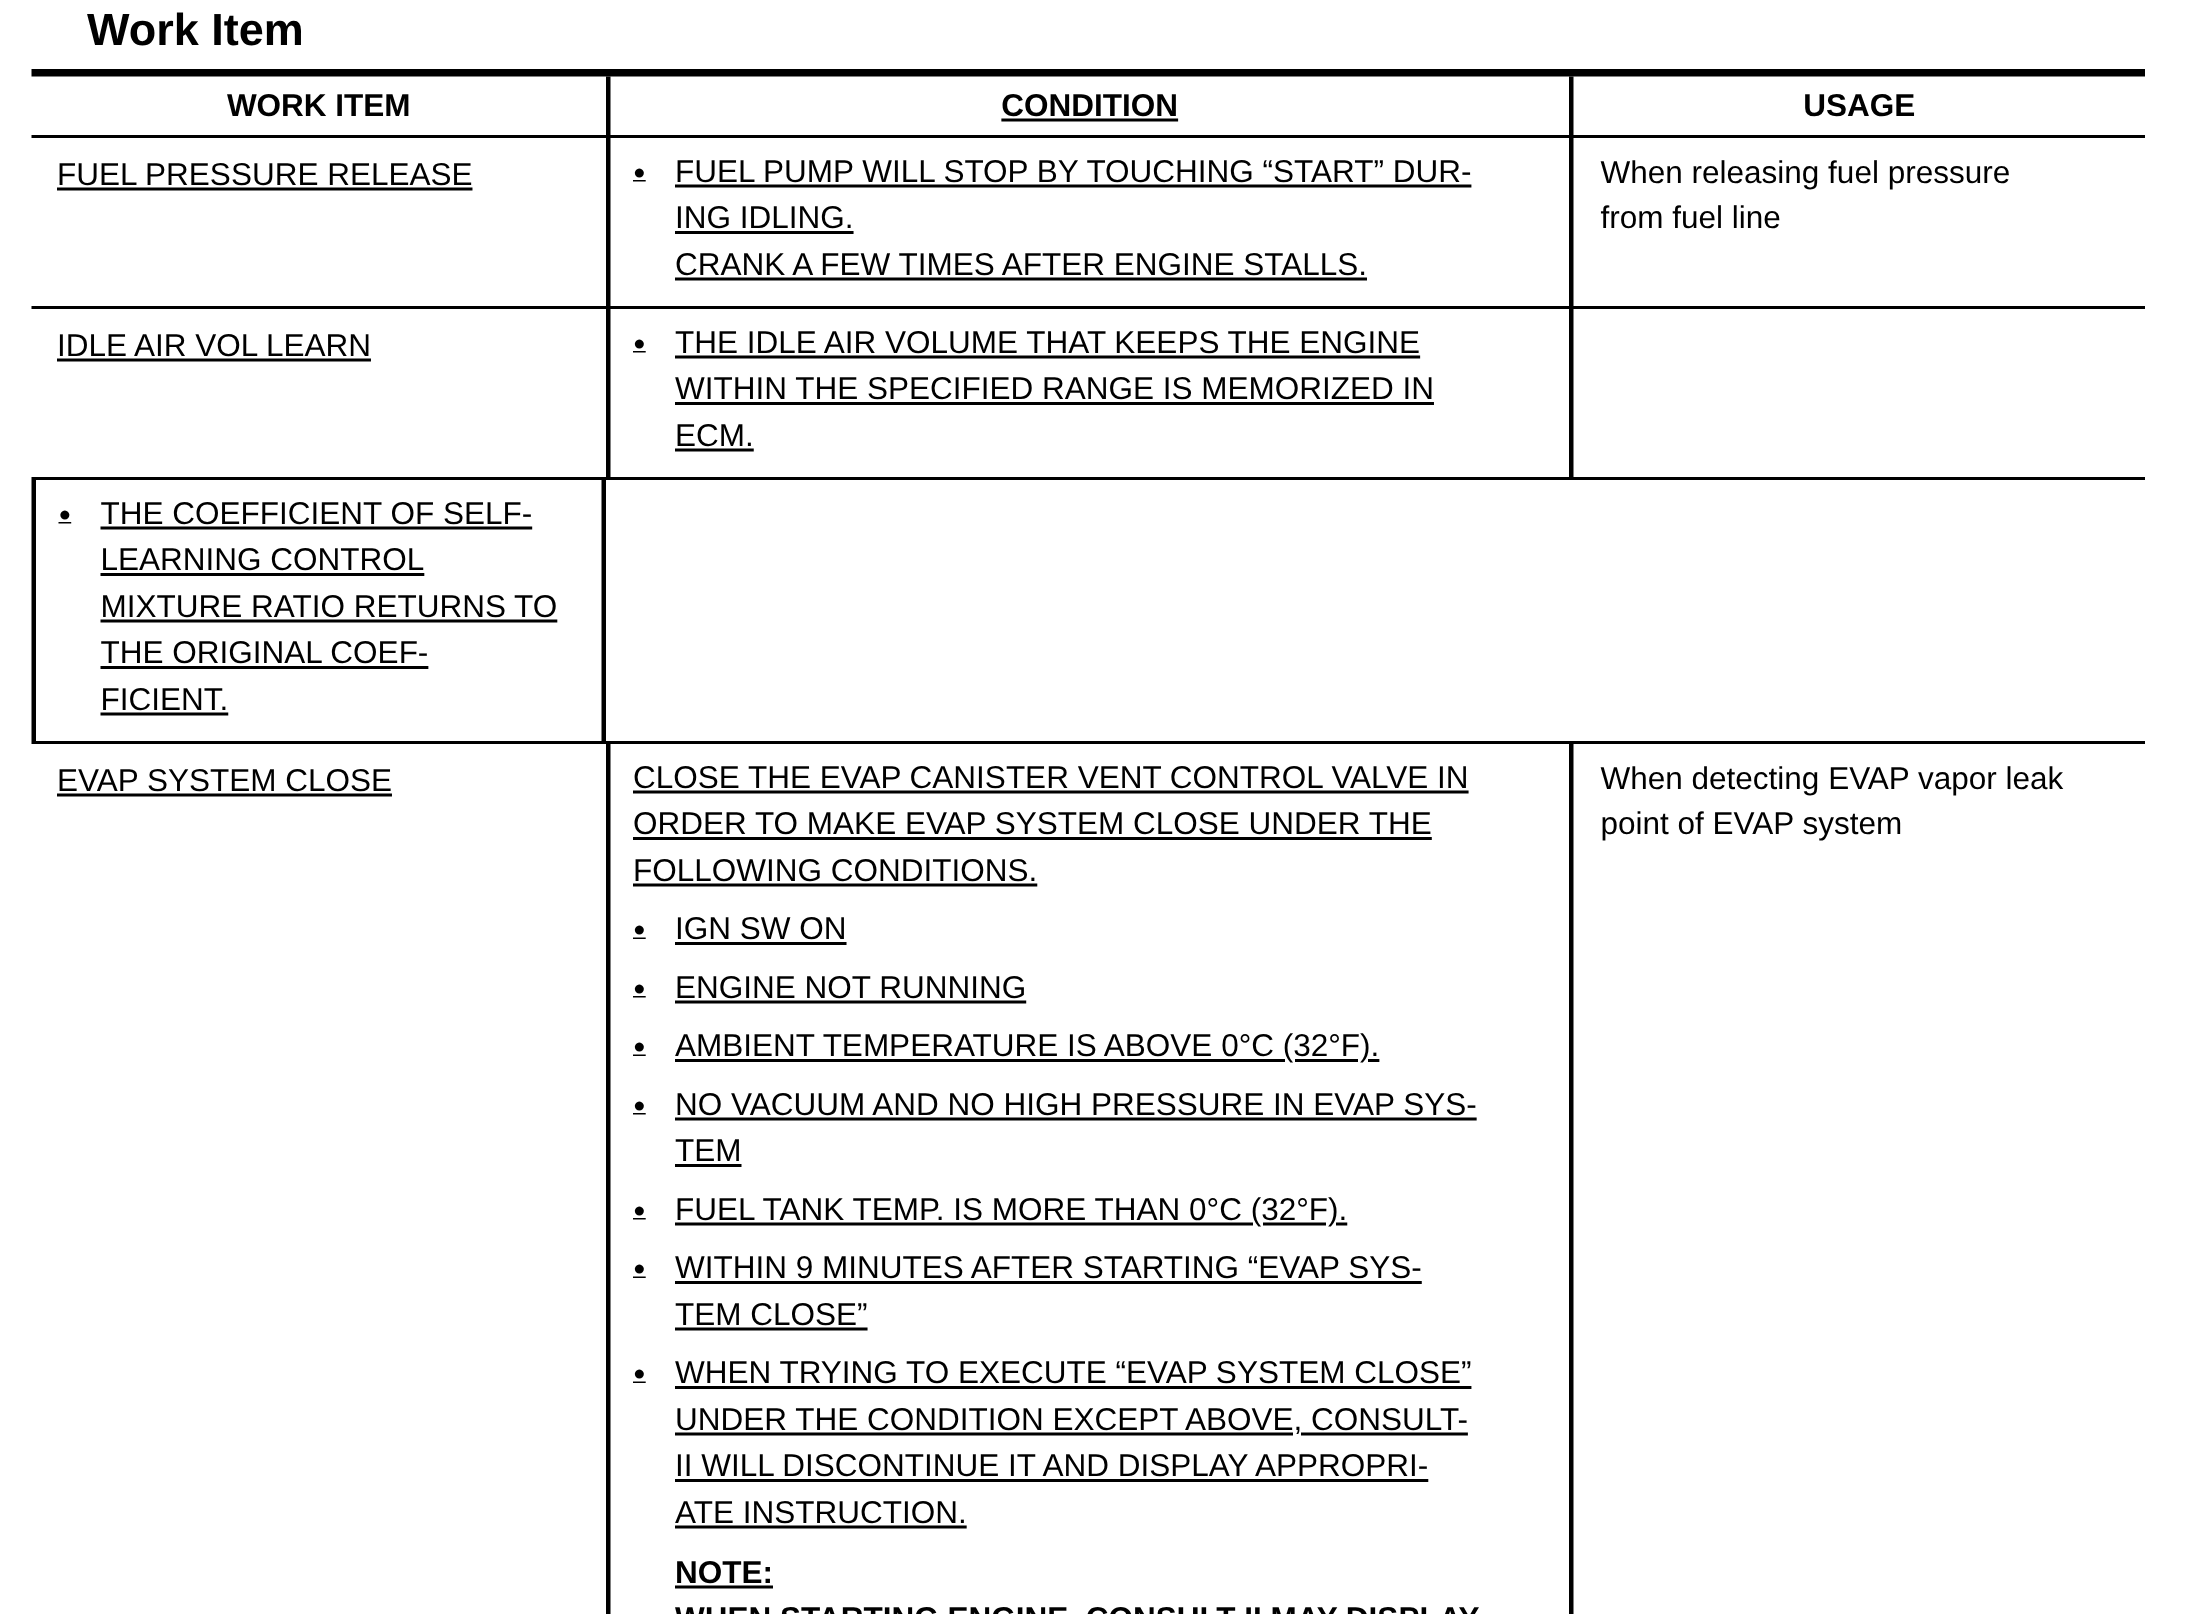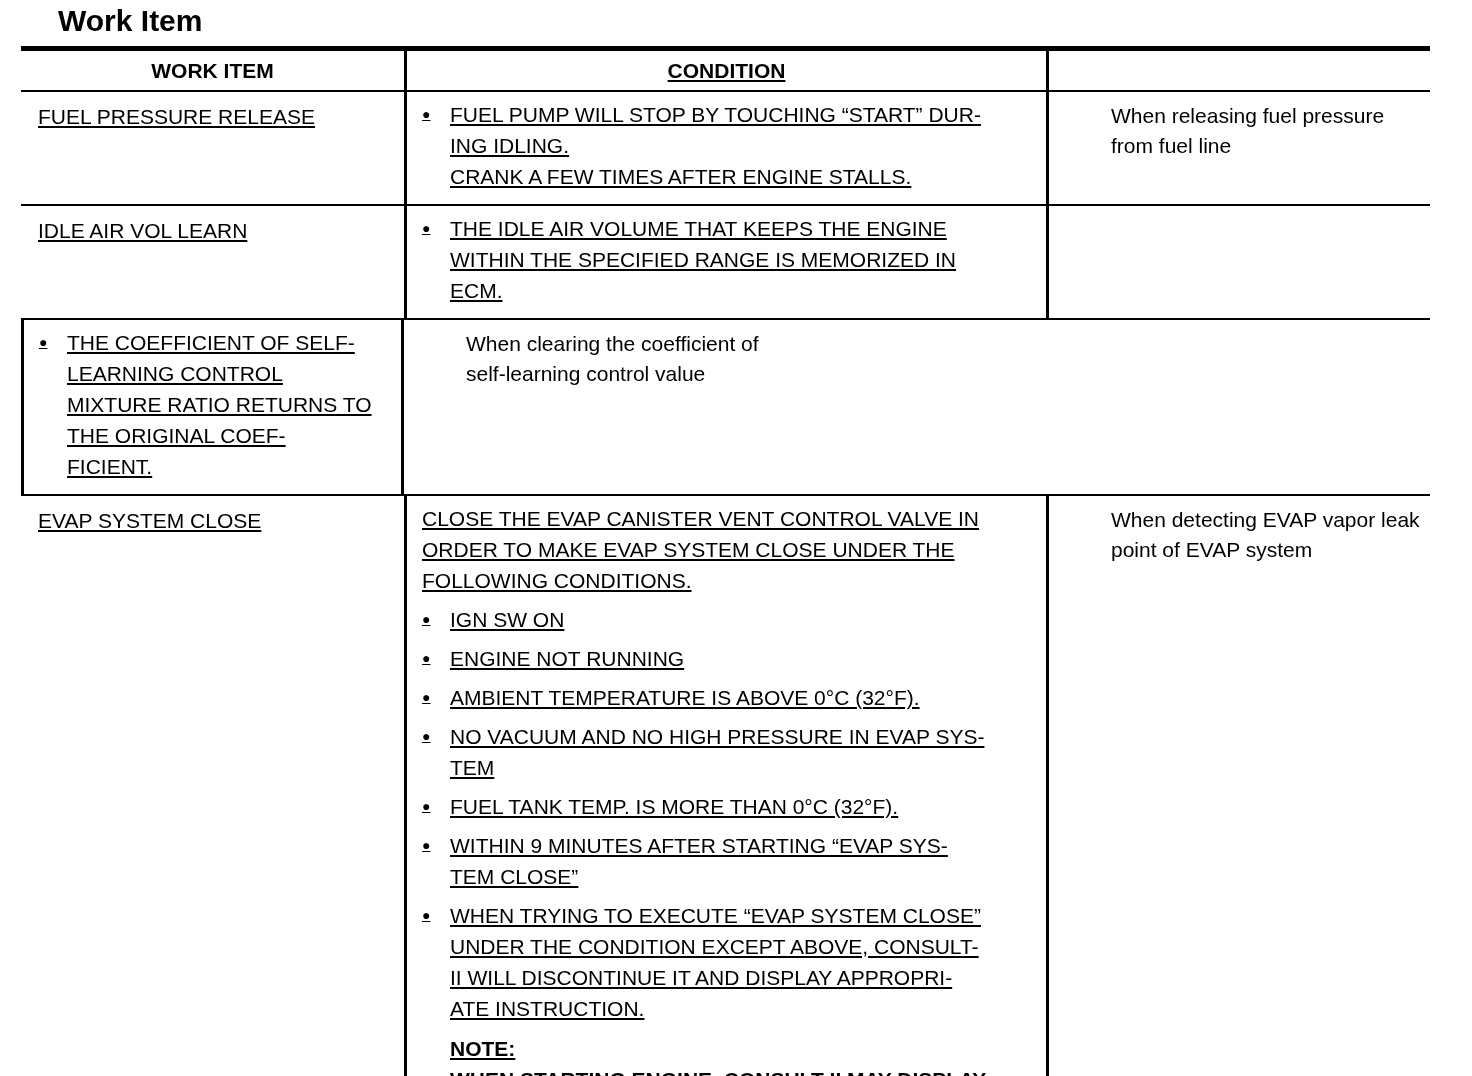--- a/index.html
+++ b/index.html
@@ -62,21 +62,20 @@
   }
   .body-row .c2 {
     padding: 7px 14px 12px 15px;
     font-size: 21px;
     line-height: 31px;
   }
   .body-row .c3 {
     padding: 9px 10px 8px 18px;
     font-size: 21px;
     line-height: 30px;
-    margin-left: 44px;
   }
   .itext, .usage-text {
     white-space: pre-line;
   }
   .cond-item { display: flex; }
   .cond-item + .cond-item { margin-top: 8px; }
   .cond-item .bullet {
     flex: none;
     width: 28px;
     font-size: 14px;
@@ -94,20 +93,21 @@
 <body>
 
 <div class="page">
 
   <h1 class="doc-title">Work Item</h1>
 
   <div class="wtable">
     <div class="trow header-row">
       <div class="cell c1">WORK ITEM</div>
       <div class="cell c2">CONDITION</div>
+      <div class="cell c3">USAGE</div>
     </div>
 
   <div class="trow body-row">
         <div class="cell c1">FUEL PRESSURE RELEASE</div>
         <div class="cell c2">
           <div class="cond-item bullet-item">
             <span class="bullet">●</span>
             <span class="itext">FUEL PUMP WILL STOP BY TOUCHING “START” DUR-
 ING IDLING.
 CRANK A FEW TIMES AFTER ENGINE STALLS.</span>
@@ -129,22 +129,20 @@
       </div>
       <div class="trow body-row">
         <div class="cell c2">
           <div class="cond-item bullet-item">
             <span class="bullet">●</span>
             <span class="itext">THE COEFFICIENT OF SELF-LEARNING CONTROL
 MIXTURE RATIO RETURNS TO THE ORIGINAL COEF-
 FICIENT.</span>
           </div>
         </div>
-        <div class="cell c3"><span class="usage-text">When clearing the coefficient of
-self-learning control value</span></div>
       </div>
       <div class="trow body-row">
         <div class="cell c1">EVAP SYSTEM CLOSE</div>
         <div class="cell c2">
           <div class="cond-item para-item">
             <span class="itext">CLOSE THE EVAP CANISTER VENT CONTROL VALVE IN
 ORDER TO MAKE EVAP SYSTEM CLOSE UNDER THE
 FOLLOWING CONDITIONS.</span>
           </div>
           <div class="cond-item bullet-item">

